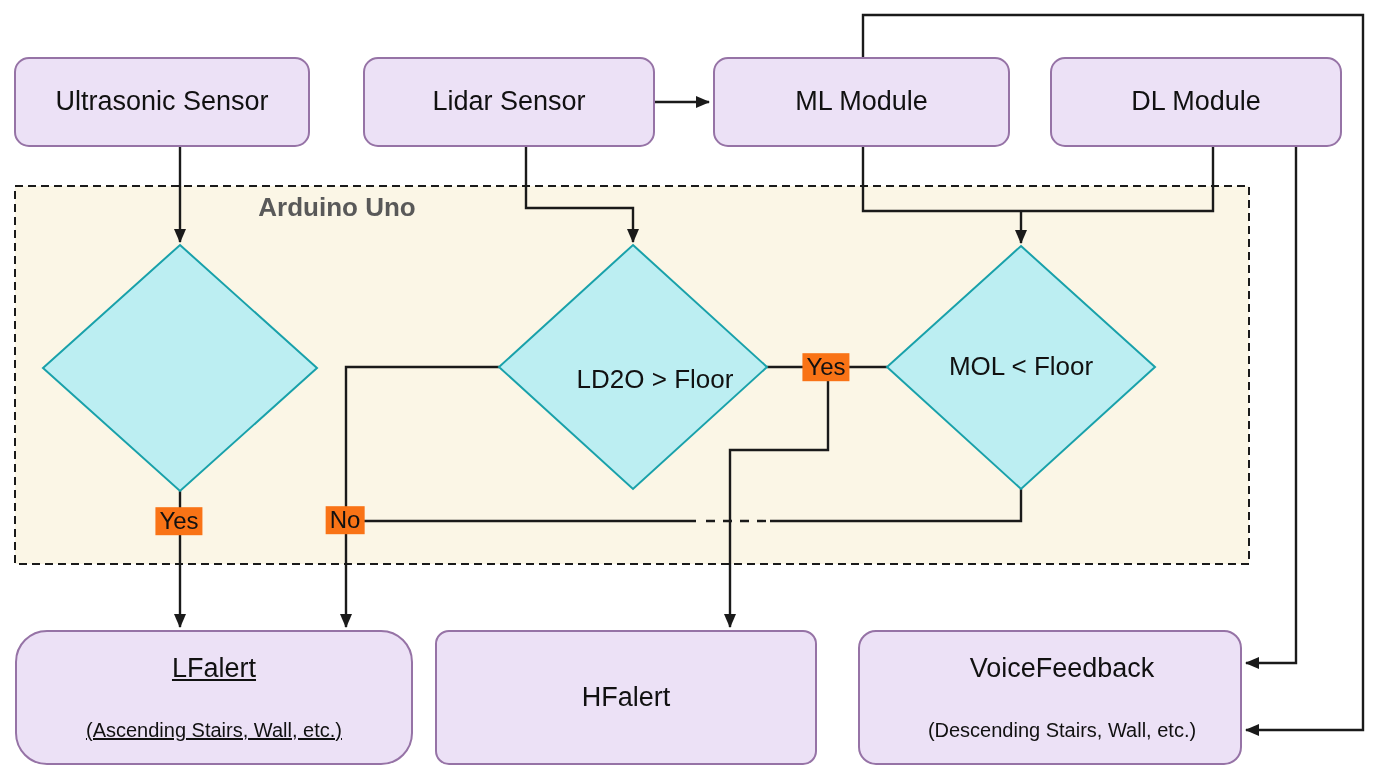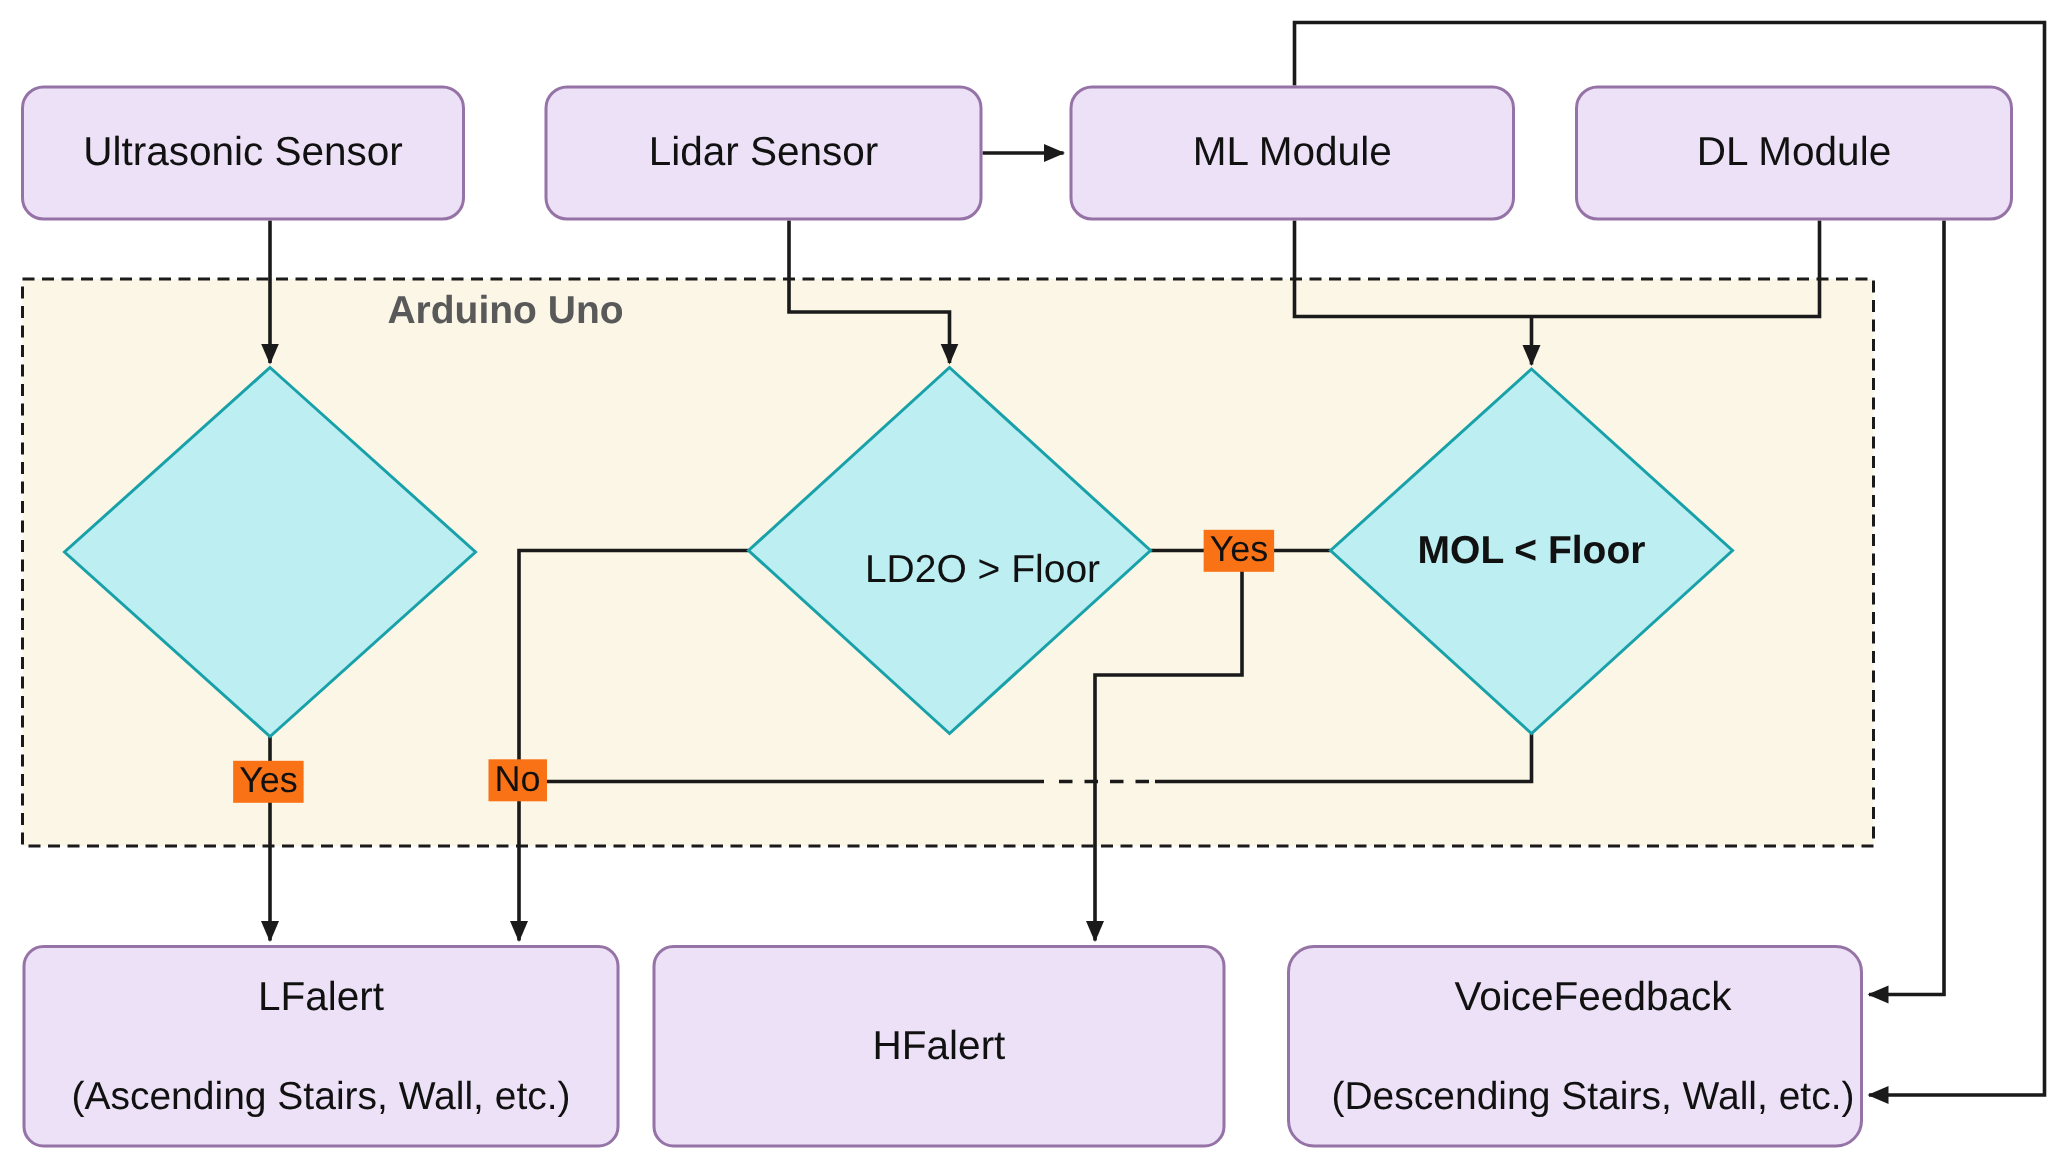--- a/index.html
+++ b/index.html
@@ -23,21 +23,21 @@
   .edge-dashed{stroke:var(--line);stroke-width:2.4;fill:none;stroke-dasharray:9 8;}
   .diamond{fill:var(--decision-fill);stroke:var(--decision-border);stroke-width:2;}
   .container-rect{fill:var(--container-fill);stroke:var(--line);stroke-width:2;stroke-dasharray:8 5;}
   .arrowhead{fill:var(--line);}
   .node{
     position:absolute;display:flex;flex-direction:column;align-items:center;justify-content:center;
     background:var(--process-fill);border:2px solid var(--process-border);
     border-radius:15px;box-sizing:border-box;text-align:center;
   }
   .node .title{font-size:27px;line-height:1.25;}
-  .node .subtitle{font-size:26px;line-height:1.25;margin-top:32px;}
+  .node .subtitle{font-size:20px;line-height:1.25;margin-top:32px;}
   .diamond-text{
     position:absolute;text-align:center;font-size:26px;line-height:1.3;
     transform:translate(-50%,-50%);white-space:nowrap;
   }
   .edge-label{
     position:absolute;transform:translate(-50%,-50%);
     background:#f97316;padding:0 4px;font-size:24px;line-height:1.15;white-space:nowrap;
   }
   .container-label{
     position:absolute;transform:translate(-50%,-50%);
@@ -87,27 +87,27 @@
     <div class="title">Lidar Sensor</div>
   </div>
   <div class="node" style="left:713px;top:57px;width:297px;height:90px;">
     <div class="title">ML Module</div>
   </div>
   <div class="node" style="left:1050px;top:57px;width:292px;height:90px;">
     <div class="title">DL Module</div>
   </div>
 
   <div class="diamond-text" style="left:633px;top:380px;margin-left:22px;">LD2O &gt; Floor</div>
-  <div class="diamond-text" style="left:1021px;top:367px;font-weight:bold;">MOL &lt; Floor</div>
+  <div class="diamond-text" style="left:1021px;top:367px;">MOL &lt; Floor</div>
 
   <div class="edge-label" style="left:179px;top:521px;">Yes</div>
   <div class="edge-label" style="left:345px;top:520px;">No</div>
   <div class="edge-label" style="left:826px;top:367px;">Yes</div>
 
-  <div class="node" style="left:15px;top:630px;width:398px;height:135px;border-radius:14px;">
+  <div class="node" style="left:15px;top:630px;width:398px;height:135px;border-radius:32px;text-decoration:underline;">
     <div class="title">LFalert</div>
     <div class="subtitle">(Ascending Stairs, Wall, etc.)</div>
   </div>
   <div class="node" style="left:435px;top:630px;width:382px;height:135px;border-radius:14px;">
     <div class="title">HFalert</div>
   </div>
   <div class="node" style="left:858px;top:630px;width:384px;height:135px;border-radius:18px;padding-left:24px;">
     <div class="title">VoiceFeedback</div>
     <div class="subtitle">(Descending Stairs, Wall, etc.)</div>
   </div>

